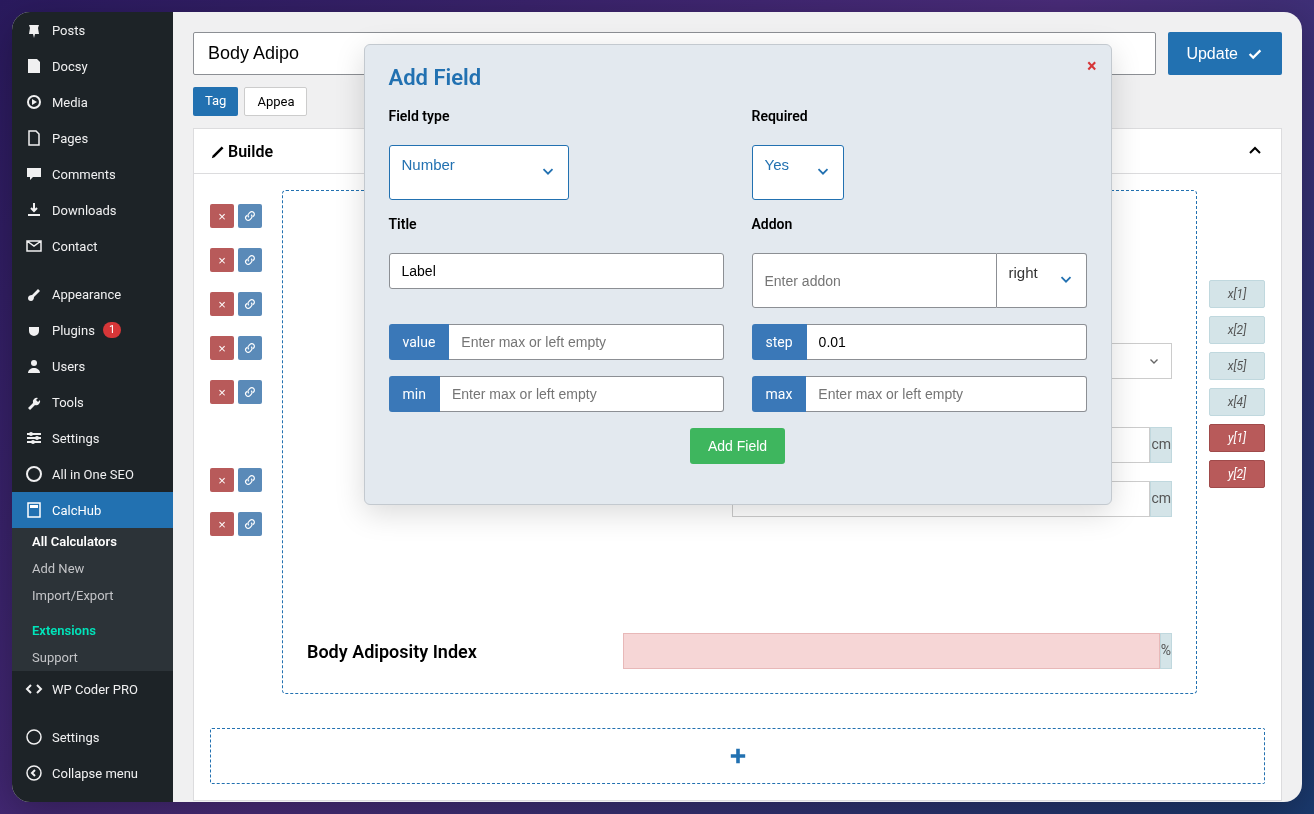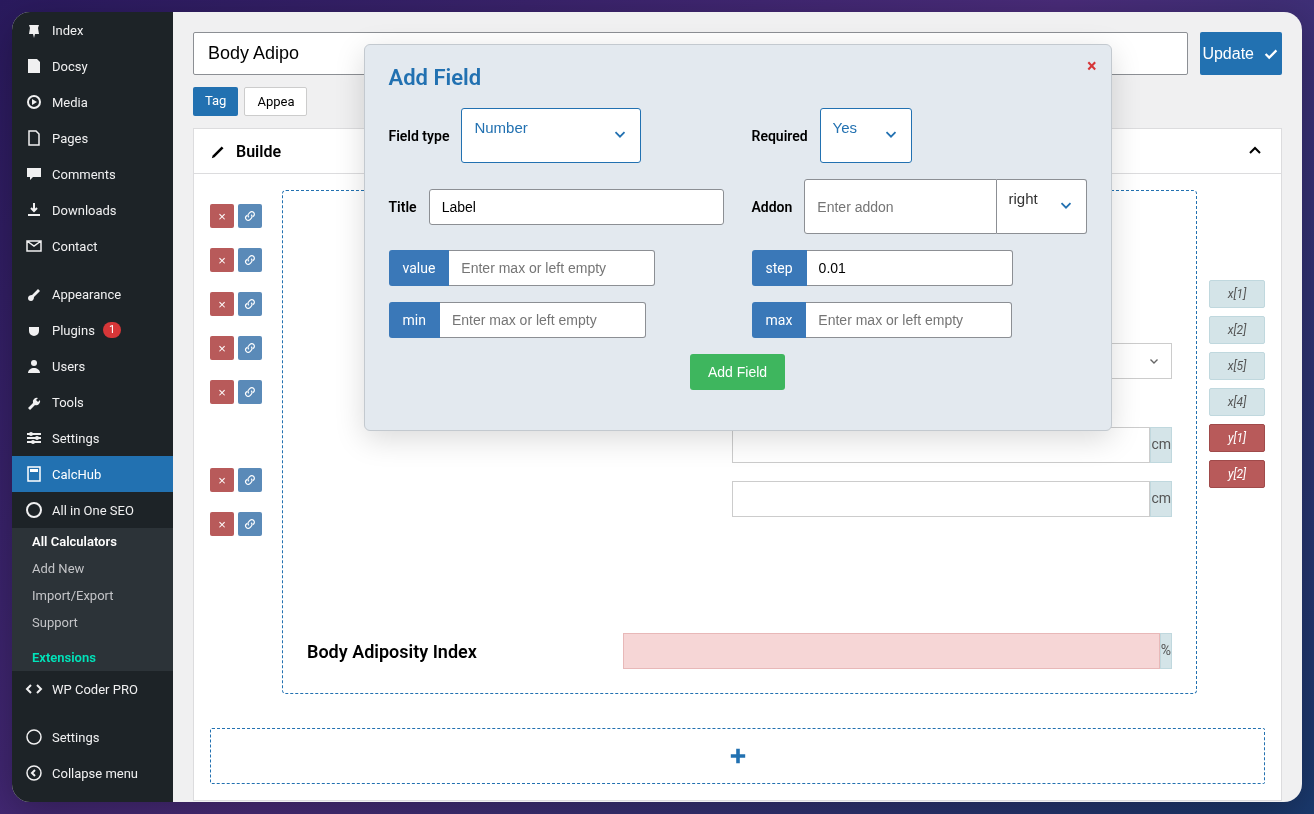--- a/index.html
+++ b/index.html
@@ -12,48 +12,48 @@
 .sidebar-icon { width: 20px; height: 20px; display: inline-flex; align-items: center; justify-content: center; fill: currentColor; }
 .sidebar-sep { height: 12px; }
 .submenu { background: #2c3338; padding: 0 0; }
 .submenu-item { padding: 6px 12px 6px 20px; color: #c3c4c7; cursor: pointer; font-size: 13px; }
 .submenu-item.current { color: #fff; font-weight: 600; }
 .submenu-item.ext { color: #00e4ba; font-weight: 600; margin-top: 8px; }
 .badge { background: #d63638; color: #fff; border-radius: 10px; padding: 0 6px; font-size: 11px; line-height: 16px; display: inline-block; min-width: 16px; text-align: center; }
 .main { flex: 1; padding: 20px; overflow: hidden; position: relative; }
 .topbar { display: flex; gap: 12px; margin-bottom: 12px; }
 .title-input { flex: 1; padding: 10px 14px; font-size: 18px; border: 1px solid #8c8f94; background: #fff; border-radius: 2px; }
-.update-btn { background: #2271b1; color: #fff; border: none; padding: 10px 2px; font-size: 16px; cursor: pointer; display: flex; align-items: center; gap: 8px; border-radius: 2px; }
+.update-btn { background: #2271b1; color: #fff; border: none; padding: 10px 18px; font-size: 16px; cursor: pointer; display: flex; align-items: center; gap: 8px; border-radius: 2px; }
 .tabs { display: flex; gap: 6px; margin-bottom: 0; }
 .tab { padding: 6px 12px; font-size: 13px; cursor: pointer; border-radius: 2px; }
 .tab.active { background: #2271b1; color: #fff; }
 .tab:not(.active) { background: #fff; border: 1px solid #ccc; }
 .panel { background: #fff; border: 1px solid #dcdcde; margin-top: 12px; }
 .panel-header { padding: 12px 16px; display: flex; align-items: center; justify-content: space-between; border-bottom: 1px solid #dcdcde; }
-.panel-title { font-weight: 600; display: flex; align-items: center; gap: 8px; }
+.panel-title { font-weight: 600; display: flex; align-items: center; }
 .panel-body { padding: 16px; display: flex; gap: 12px; }
 .rows-col { width: 60px; display: flex; flex-direction: column; gap: 20px; padding-top: 14px; }
 .row-btns { display: flex; gap: 4px; }
 .btn-del { background: #b85a5a; color: #fff; border: none; width: 24px; height: 24px; border-radius: 2px; cursor: pointer; font-size: 13px; }
 .btn-link { background: #5a8ab8; color: #fff; border: none; width: 24px; height: 24px; border-radius: 2px; cursor: pointer; display: flex; align-items: center; justify-content: center; }
 .builder-area { flex: 1; border: 1px dashed #2271b1; padding: 24px; display: flex; flex-direction: column; gap: 48px; border-radius: 4px; }
 .field-row { display: flex; align-items: center; gap: 16px; }
 .field-label { font-size: 18px; font-weight: 600; flex: 0 0 300px; }
 .field-input-group { flex: 1; display: flex; }
 .field-output { flex: 1; background: #f6d6d6; border: 1px solid #e8b8b8; height: 36px; }
 .field-addon { background: #d4e4e8; border: 1px solid #c0d8de; padding: 8px 0; font-size: 14px; color: #555; }
 .vars-col { width: 56px; display: flex; flex-direction: column; gap: 8px; padding-top: 90px; }
 .var-badge { background: #d4e4e8; color: #555; border: 1px solid #c0d8de; padding: 6px 8px; font-size: 12px; text-align: center; border-radius: 2px; font-style: italic; }
 .var-badge.red { background: #b85a5a; color: #fff; border-color: #a04a4a; }
 .add-row { border: 1px dashed #2271b1; background: #fff; height: 56px; display: flex; align-items: center; justify-content: center; margin-top: 18px; cursor: pointer; border-radius: 2px; }
 .modal { position: absolute; top: 32px; left: 50%; transform: translateX(-50%); width: 748px; background: #e3e9ef; border: 1px solid #c3c9cf; border-radius: 6px; box-shadow: 0 8px 30px rgba(0,0,0,0.15); z-index: 100; padding: 20px 24px 40px; }
 .modal-close { position: absolute; top: 10px; right: 14px; color: #d63638; cursor: pointer; font-size: 18px; font-weight: bold; }
 .modal-title { color: #2271b1; font-size: 22px; font-weight: 600; margin-bottom: 18px; }
 .modal-grid { display: grid; grid-template-columns: 1fr 1fr; gap: 16px 28px; }
-.field-group { display: flex; flex-direction: row; gap: 12px; align-items: center; }
+.field-group { display: flex; flex-direction: column; gap: 21px; }
 .field-group label { font-weight: 600; font-size: 14px; }
 .select-wrap { position: relative; }
 .select { appearance: none; border: 1px solid #2271b1; background: #fff; color: #2271b1; padding: 10px 36px 26px 12px; font-size: 15px; border-radius: 3px; cursor: pointer; width: 100%; }
 .chev { position: absolute; right: 12px; top: 50%; transform: translateY(-50%); color: #2271b1; pointer-events: none; }
 .text-input { border: 1px solid #8c8f94; background: #fff; padding: 9px 12px; font-size: 14px; border-radius: 3px; width: 100%; }
 .input-group { display: flex; }
 .input-group .prefix { background: #3a78b8; color: #fff; padding: 9px 14px; font-size: 14px; border-radius: 3px 0 0 3px; display: flex; align-items: center; }
 .input-group input { border-radius: 0 3px 3px 0; border-left: none; }
 .addon-split { display: flex; }
 .addon-split input { flex: 1; border-radius: 3px 0 0 3px; }
@@ -66,21 +66,21 @@
 <body>
 
 <div class="window">
   <div class="sidebar">
     <div class="sidebar-item">
         <span class="sidebar-icon">
           <svg viewBox="0 0 20 20">
             <path d="M5 5l10 0-1 3 1 6-4 0-1 4-1-4-4 0 1-6z"></path>
           </svg>
         </span>
-        <span>Index</span>
+        <span>Posts</span>
       </div>
     <div class="sidebar-item">
         <span class="sidebar-icon">
           <svg viewBox="0 0 20 20">
             <path d="M4 3h9l3 3v11H4z"></path>
           </svg>
         </span>
         <span>Docsy</span>
       </div>
     <div class="sidebar-item">
@@ -163,43 +163,43 @@
         <span class="sidebar-icon">
           <svg viewBox="0 0 20 20">
             <path d="M3 6h14M3 10h14M3 14h14" stroke="currentColor" stroke-width="2"></path>
             <circle cx="7" cy="6" r="2"></circle>
             <circle cx="13" cy="10" r="2"></circle>
             <circle cx="9" cy="14" r="2"></circle>
           </svg>
         </span>
         <span>Settings</span>
       </div>
+    <div class="sidebar-item">
+        <span class="sidebar-icon">
+          <svg viewBox="0 0 20 20">
+            <circle cx="10" cy="10" r="7" fill="none" stroke="currentColor" stroke-width="2"></circle>
+          </svg>
+        </span>
+        <span>All in One SEO</span>
+      </div>
     <div class="sidebar-item active">
         <span class="sidebar-icon">
           <svg viewBox="0 0 20 20">
             <rect x="4" y="3" width="12" height="14" fill="none" stroke="currentColor" stroke-width="1.5"></rect>
             <rect x="6" y="5" width="8" height="3"></rect>
           </svg>
         </span>
         <span>CalcHub</span>
-      </div>
-    <div class="sidebar-item">
-        <span class="sidebar-icon">
-          <svg viewBox="0 0 20 20">
-            <circle cx="10" cy="10" r="7" fill="none" stroke="currentColor" stroke-width="2"></circle>
-          </svg>
-        </span>
-        <span>All in One SEO</span>
       </div>
     <div class="submenu">
       <div class="submenu-item current">All Calculators</div>
       <div class="submenu-item">Add New</div>
       <div class="submenu-item">Import/Export</div>
+      <div class="submenu-item ext">Extensions</div>
       <div class="submenu-item">Support</div>
-      <div class="submenu-item ext">Extensions</div>
     </div>
     <div class="sidebar-item">
         <span class="sidebar-icon">
           <svg viewBox="0 0 20 20">
             <path d="M7 6l-4 4 4 4M13 6l4 4-4 4" fill="none" stroke="currentColor" stroke-width="2"></path>
           </svg>
         </span>
         <span>WP Coder PRO</span>
       </div>
     <div class="sidebar-sep"></div>

